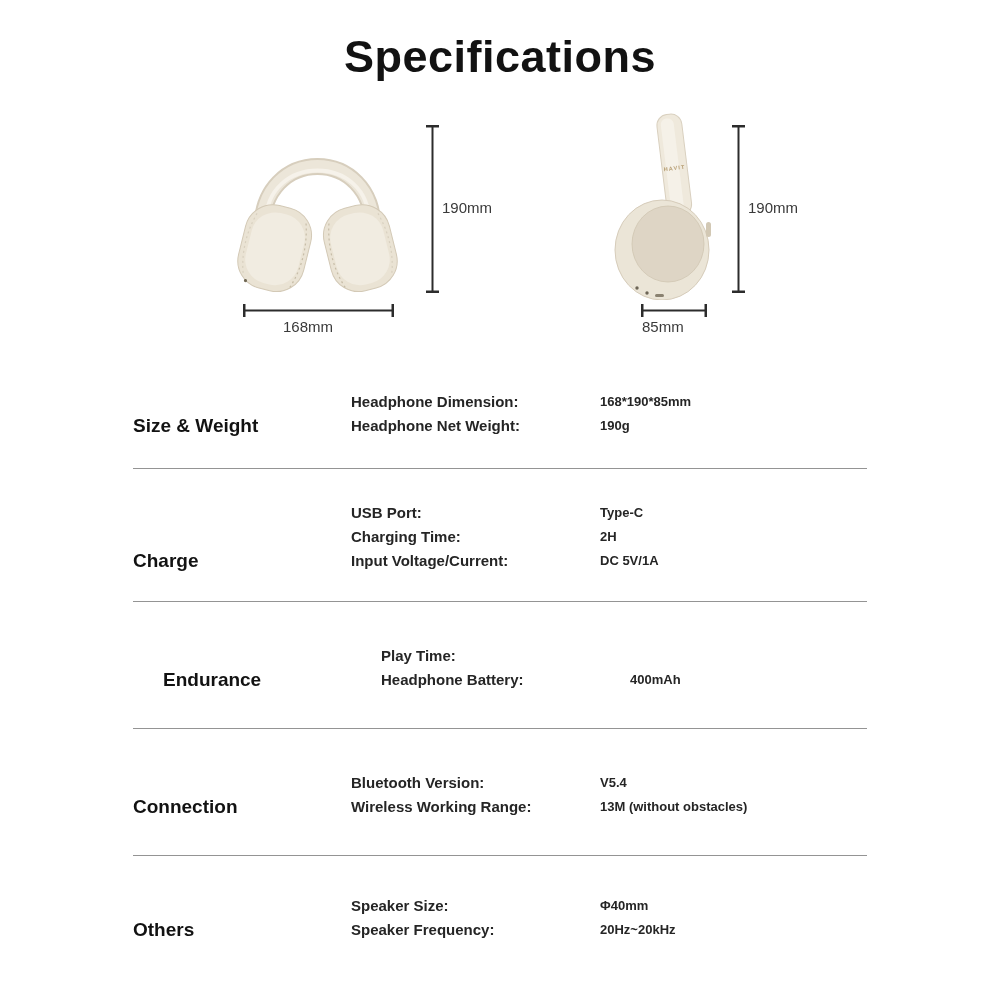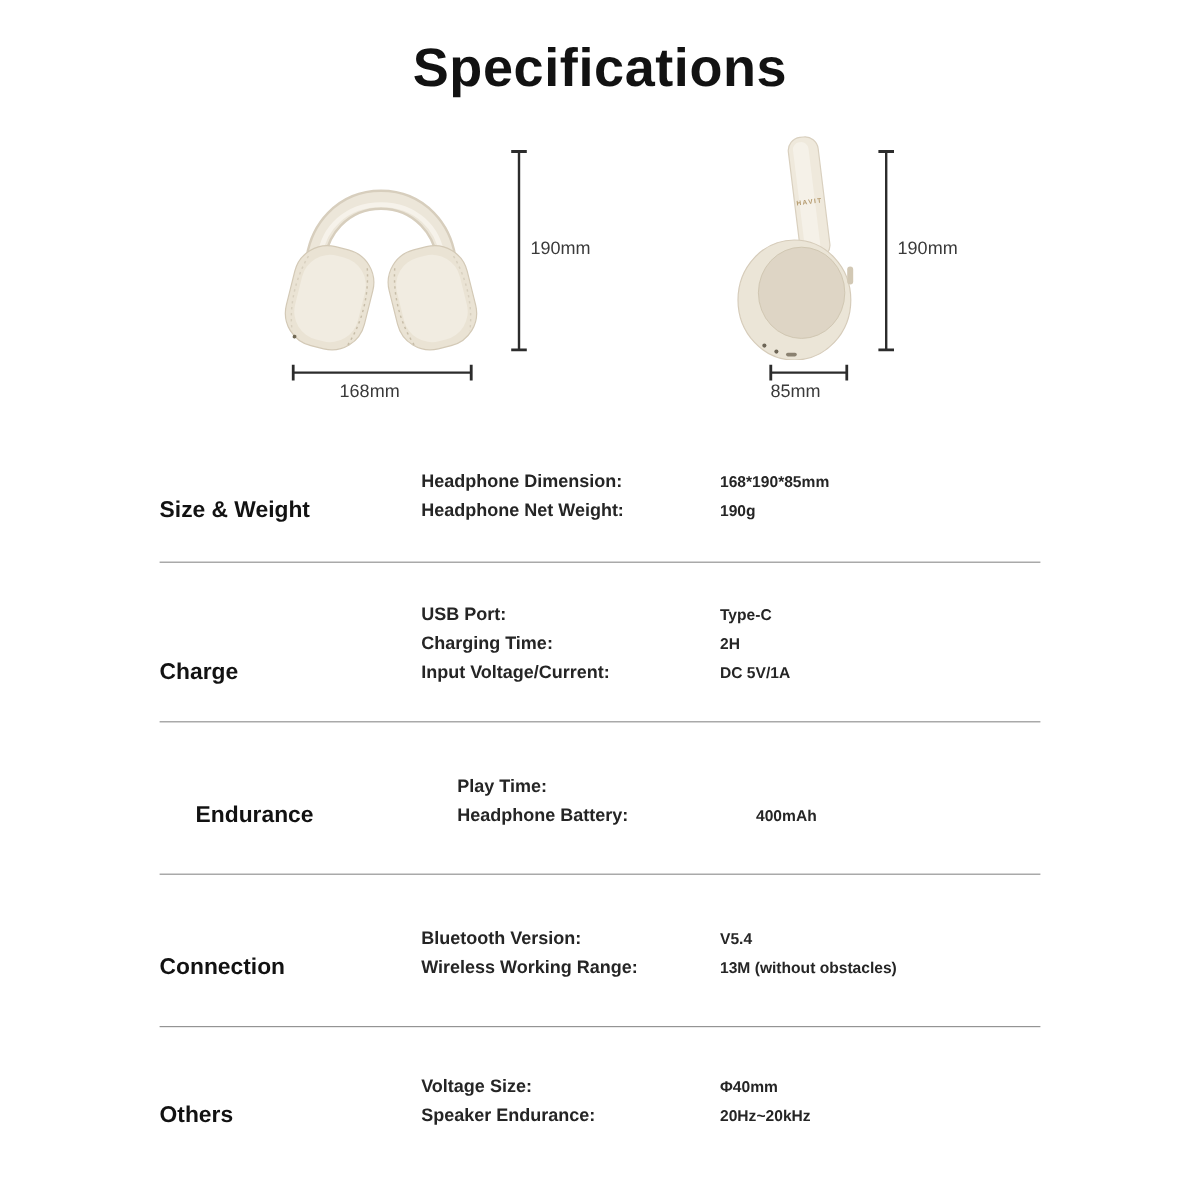--- a/index.html
+++ b/index.html
@@ -169,24 +169,24 @@
           <div class="spec-value">13M (without obstacles)</div>
         </div>
       </div>
     </section>
     <div class="divider"></div>
 
     <section class="spec-section s4">
       <h2 class="spec-title">Others</h2>
       <div class="spec-rows">
         <div class="spec-row">
-          <div class="spec-label">Voltage Size:</div>
+          <div class="spec-label">Speaker Size:</div>
           <div class="spec-value">Φ40mm</div>
         </div>
         <div class="spec-row">
-          <div class="spec-label">Speaker Endurance:</div>
+          <div class="spec-label">Speaker Frequency:</div>
           <div class="spec-value">20Hz~20kHz</div>
         </div>
       </div>
     </section>
 
   </div>
 </div>
 
 </body></html>

